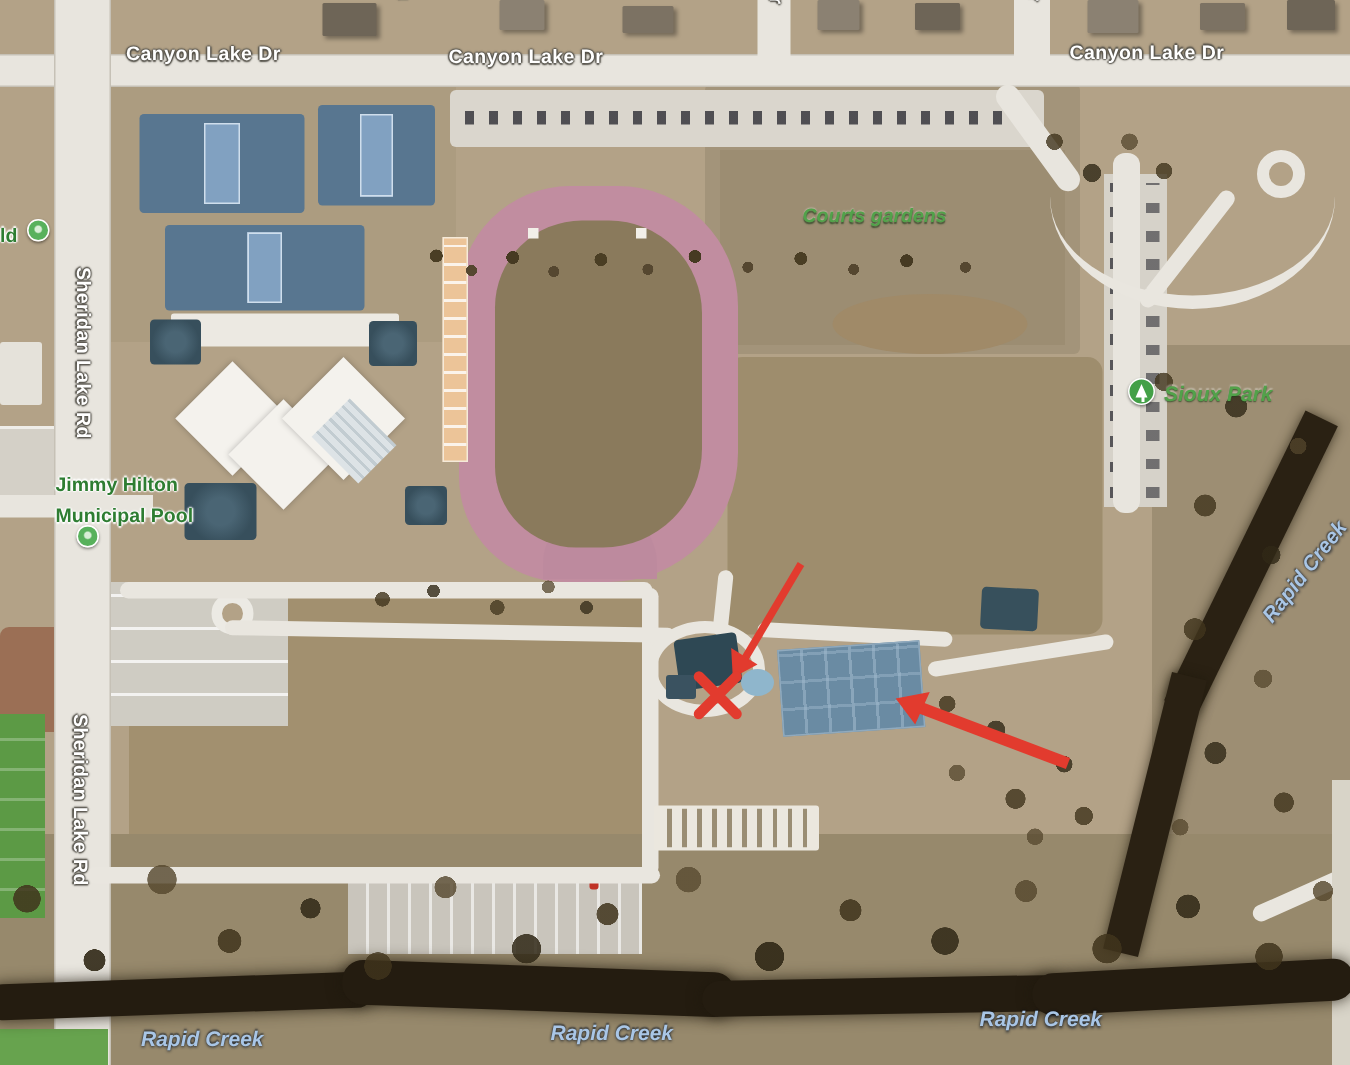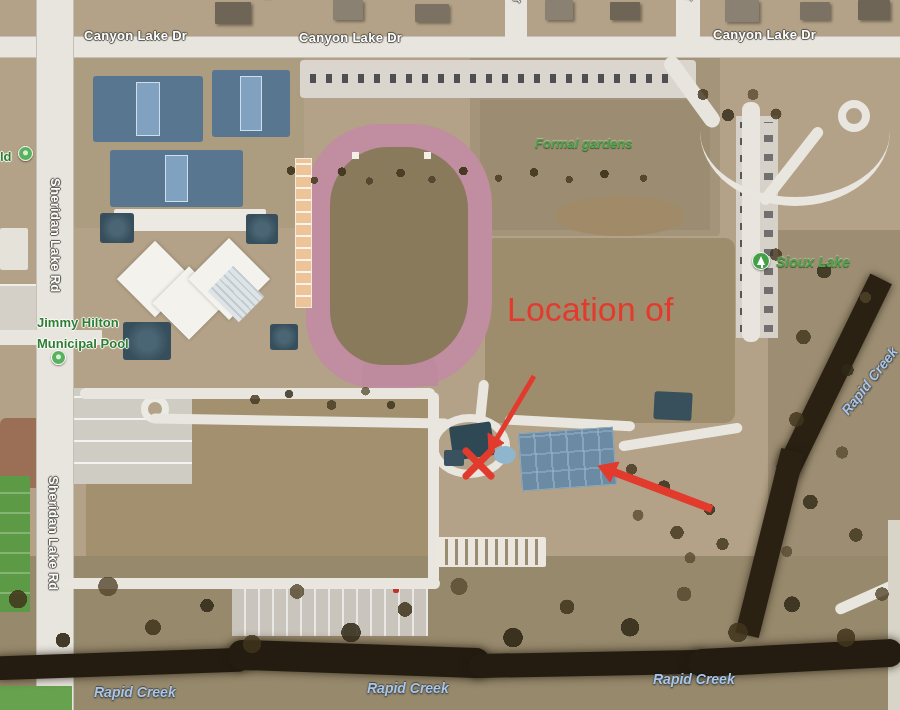--- a/index.html
+++ b/index.html
@@ -358,37 +358,36 @@
   <div class="lbl-road lbl-road-v" style="left:682px;top:-14px;">Dr</div>
   <div class="lbl-road lbl-road-v" style="left:262px;top:-8px;">u</div>
 
   <div class="lbl-poi" style="left:37px;top:312px;">
     <span style="position:static;display:block;">Jimmy Hilton</span>
     <span style="position:static;display:block;">Municipal Pool</span>
   </div>
   <div class="marker-dot" style="left:51px;top:350px;"></div>
   <div class="lbl-poi" style="left:0;top:146px;">ld</div>
   <div class="marker-dot" style="left:18px;top:146px;"></div>
-  <div class="lbl-park" style="left:535px;top:136px;">Formal gardens</div>
+  <div class="lbl-park" style="left:535px;top:136px;">Courts gardens</div>
   <div class="marker-tree" style="left:752px;top:252px;">
     <span class="tree-glyph"></span>
     <span class="tree-trunk"></span>
   </div>
-  <div class="lbl-park" style="left:776px;top:254px;font-size:14px;">Sioux Lake</div>
+  <div class="lbl-park" style="left:776px;top:254px;font-size:14px;">Sioux Park</div>
 
   <div class="lbl-water" style="left:94px;top:684px;">Rapid Creek</div>
   <div class="lbl-water" style="left:367px;top:680px;">Rapid Creek</div>
   <div class="lbl-water" style="left:653px;top:671px;">Rapid Creek</div>
   <div class="lbl-water" style="left:838px;top:408px;transform:rotate(-52deg);transform-origin:left top;">Rapid Creek</div>
 
   <svg id="anno-svg" viewBox="0 0 900 710">
     <g stroke="#e23b2e" fill="#e23b2e">
       <line x1="534" y1="376" x2="496" y2="440" stroke-width="5"></line>
       <polygon points="489,451 488,433 504,443" stroke-width="1"></polygon>
       <line x1="466" y1="451" x2="491" y2="476" stroke-width="7" stroke-linecap="round"></line>
       <line x1="491" y1="451" x2="466" y2="476" stroke-width="7" stroke-linecap="round"></line>
       <line x1="712" y1="509" x2="614" y2="472" stroke-width="8"></line>
       <polygon points="598,466 619,462 610,482" stroke-width="1"></polygon>
     </g>
   </svg>
-  <div class="anno anno-loc1">Location of</div>
 
 </div>
 
 </body></html>

